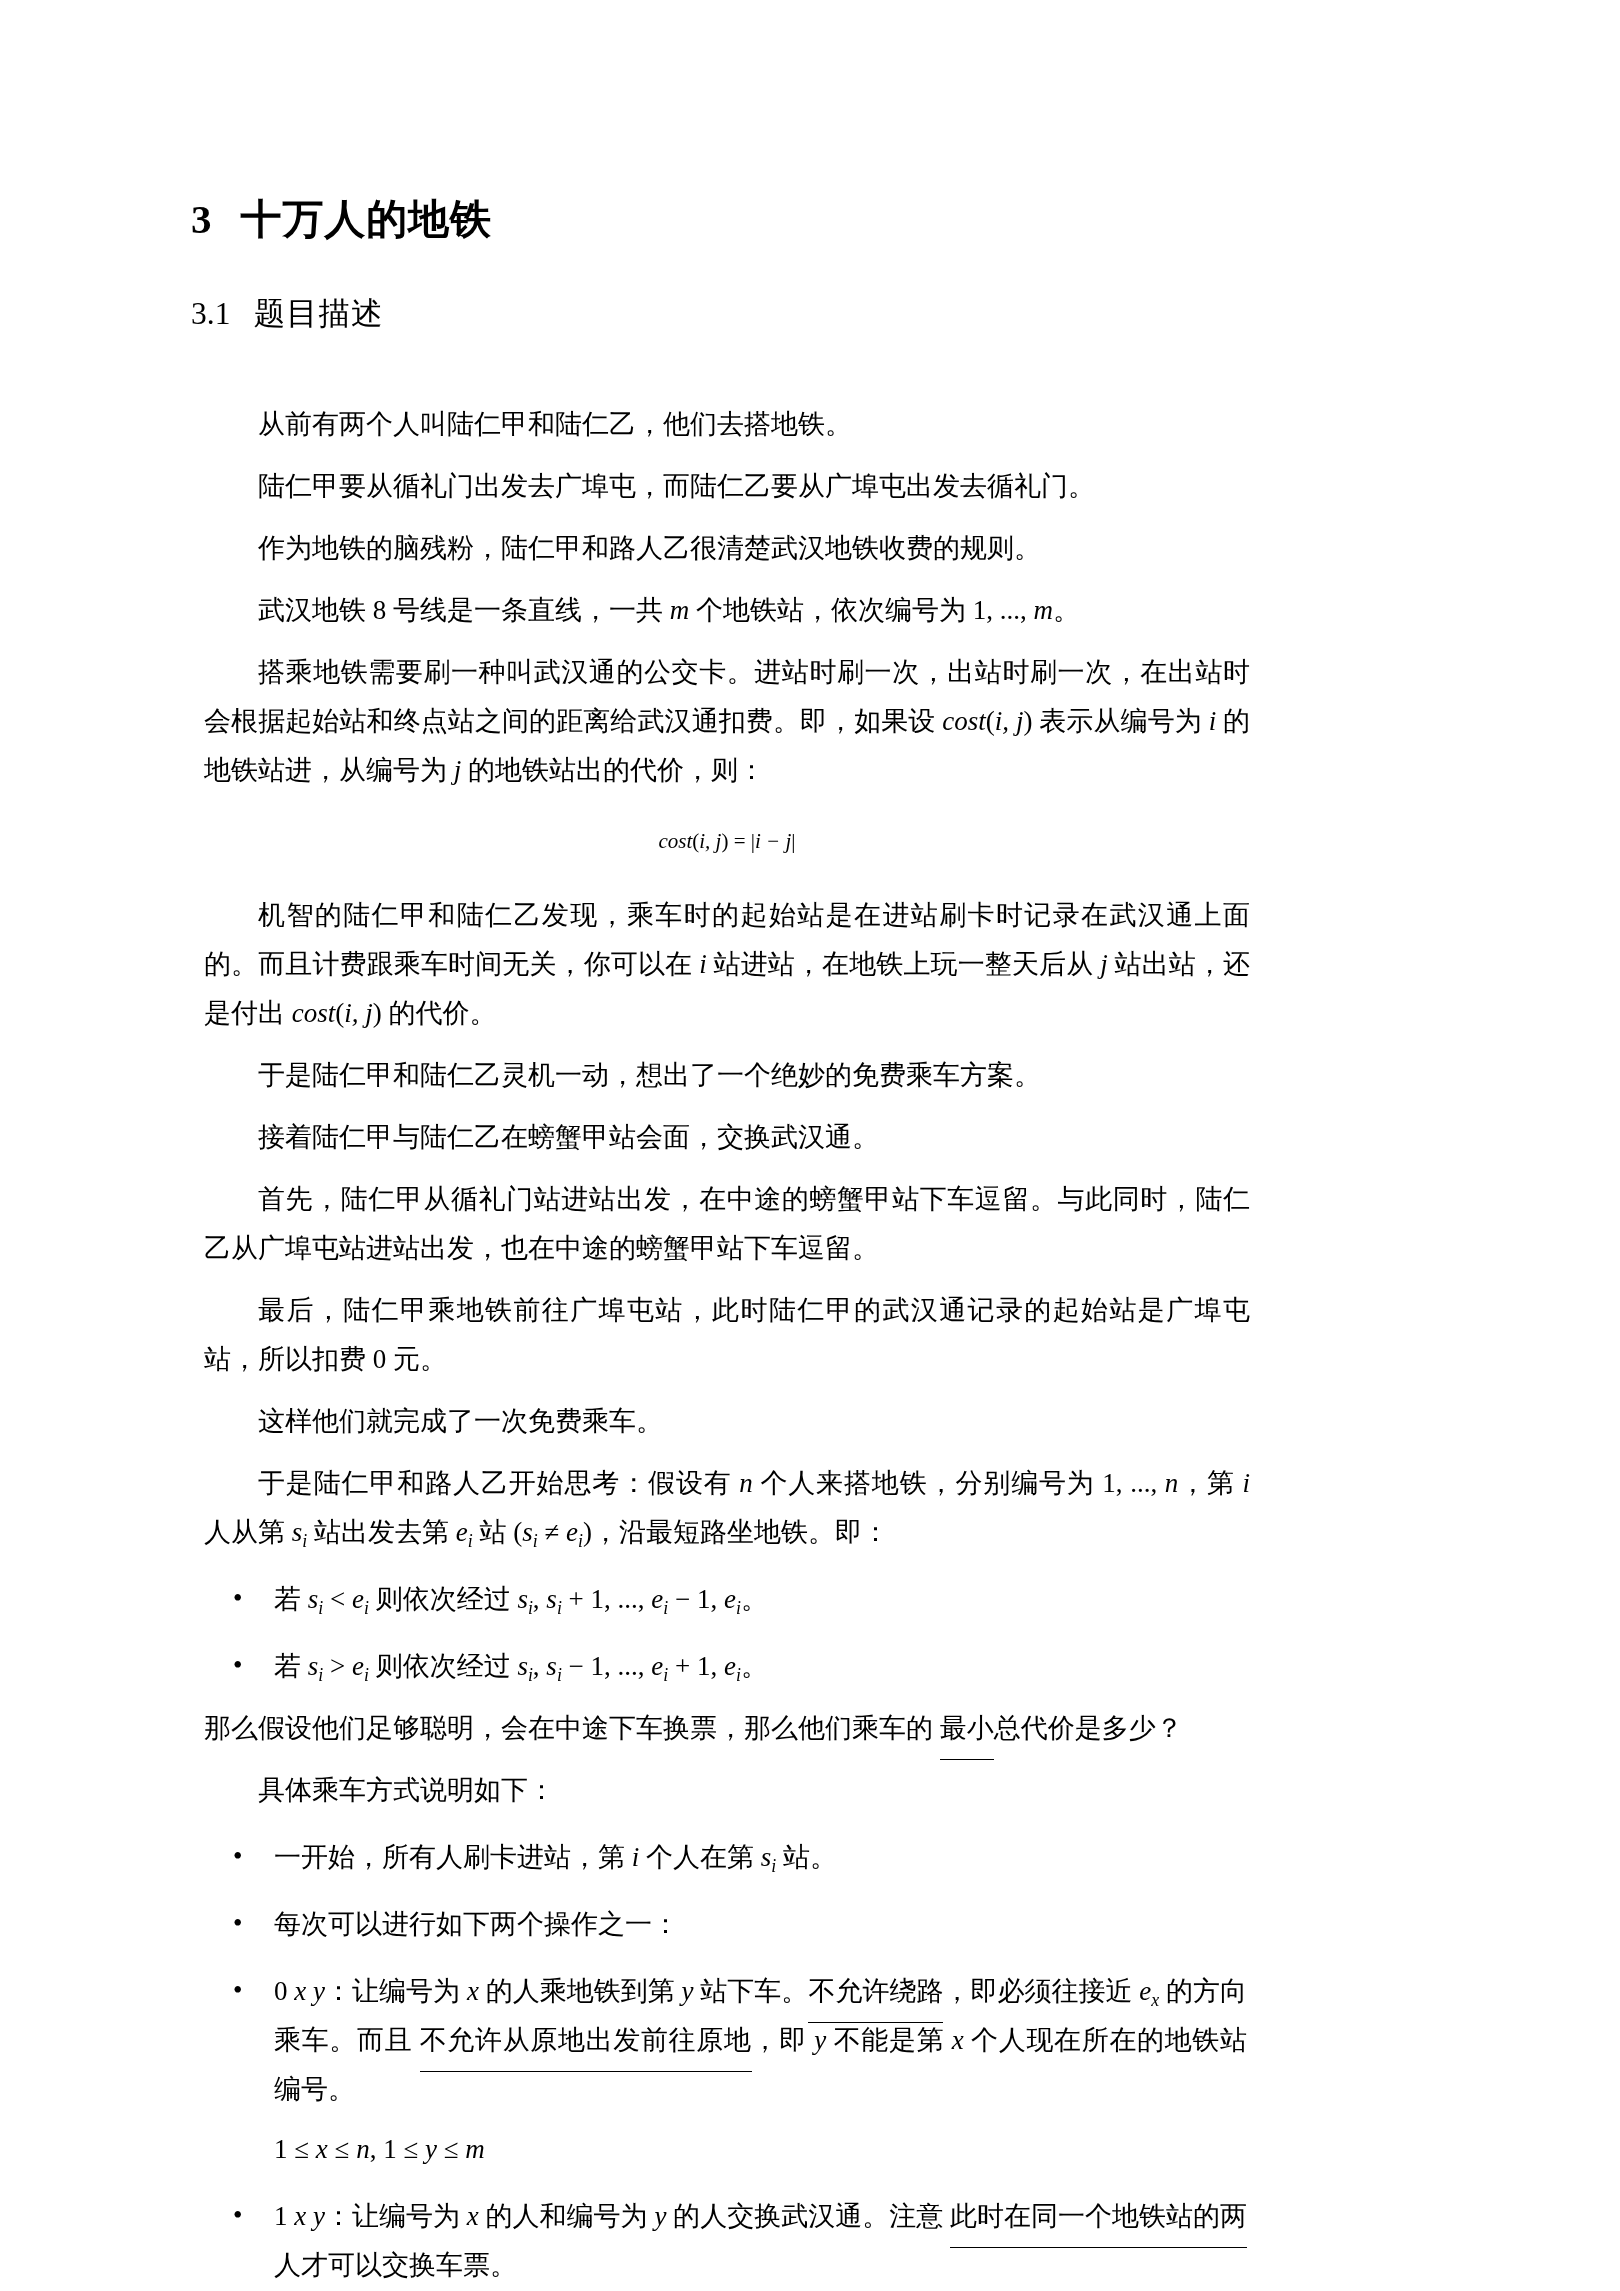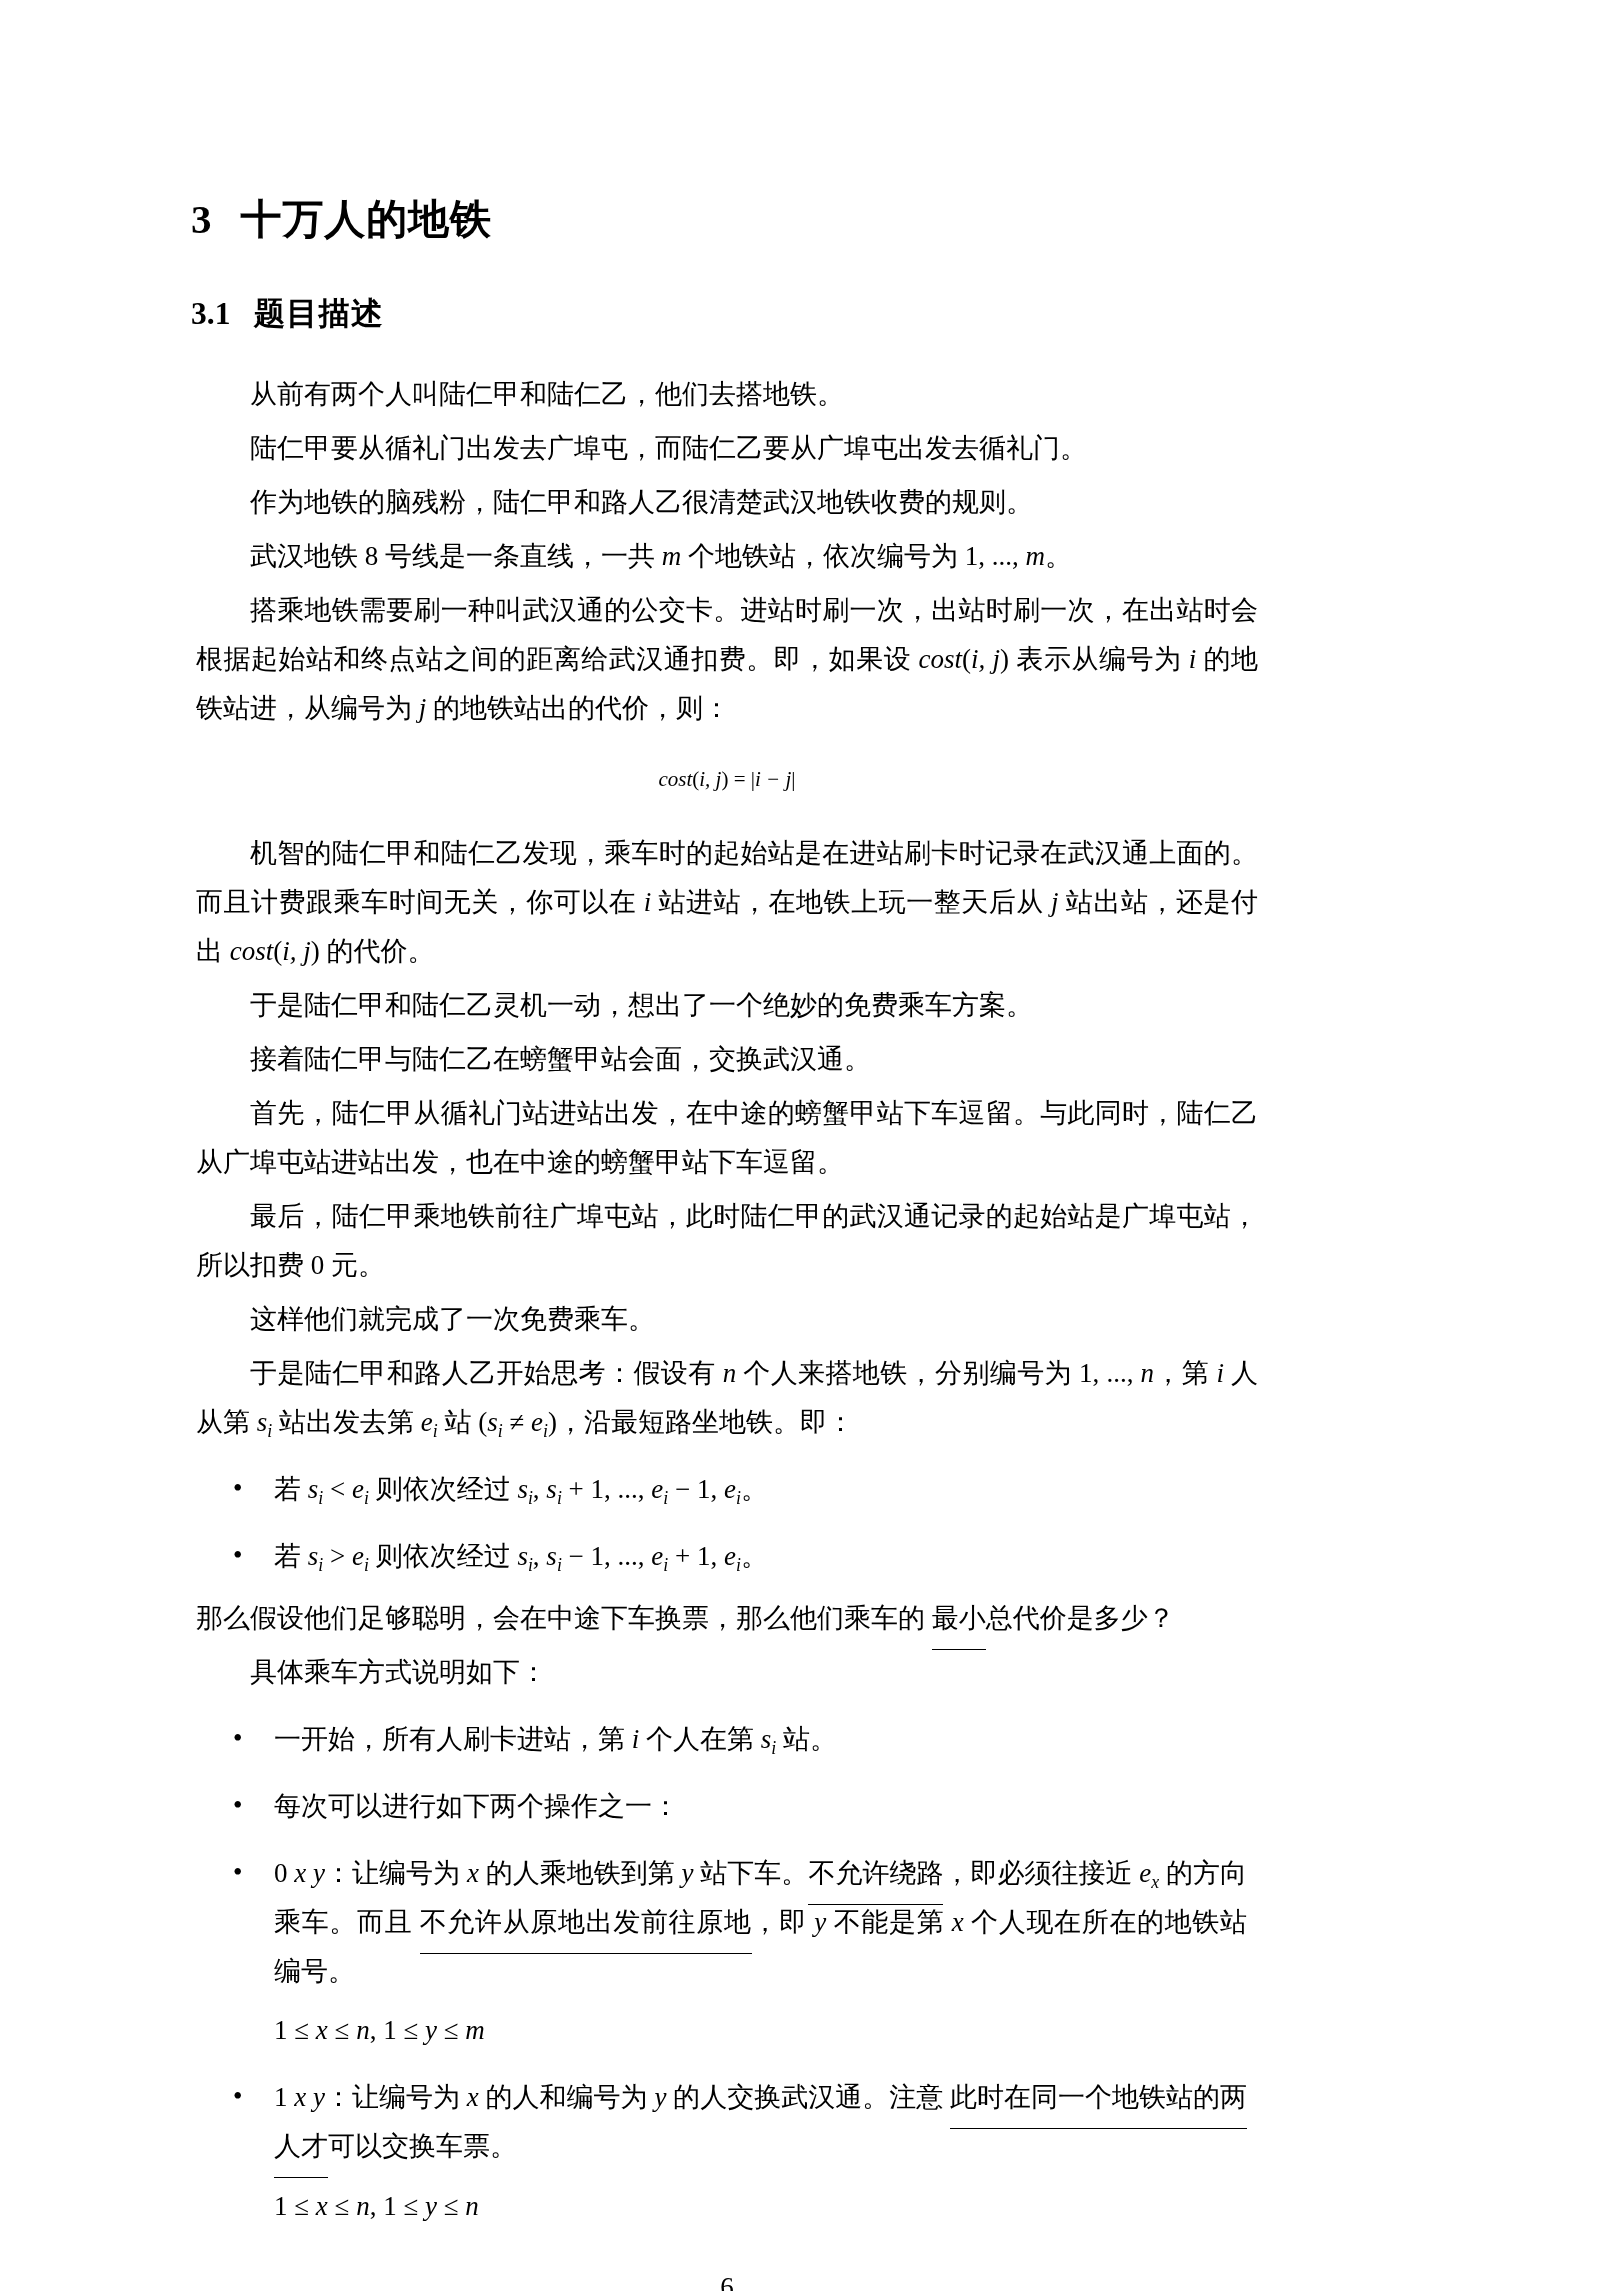--- a/index.html
+++ b/index.html
@@ -20,27 +20,27 @@
   h1{
     font-size:41px;
     font-weight:bold;
     margin:0 0 52px 0;
     line-height:1.15;
   }
   h1 .num{font-family:"Liberation Serif","DejaVu Serif",serif;margin-right:29px;}
   h1 .ttl{font-family:"Liberation Sans","DejaVu Sans",sans-serif;letter-spacing:0.9px;}
   h2{
     font-size:31.5px;
-    font-weight:bold;
-    margin:0 0 38px 0;
+    font-weight:normal;
+    margin:0 0 68px 0;
     line-height:1.15;
   }
   h2 .num{font-family:"Liberation Serif","DejaVu Serif",serif;margin-right:23.4px;}
   h2 .ttl{font-family:"Liberation Sans","DejaVu Sans",sans-serif;letter-spacing:0.9px;}
-  p{margin:5px;text-align:justify;}
+  p{margin:13px;text-align:justify;}
   .indent{text-indent:54px;}
   .noindent{text-indent:0;}
   .formula{
     text-align:center;
     font-size:21px;
     margin:21.6px 0 25px 0;
   }
   ul.blist{
     list-style:none;
     margin:12.6px 0 12.6px 0;

